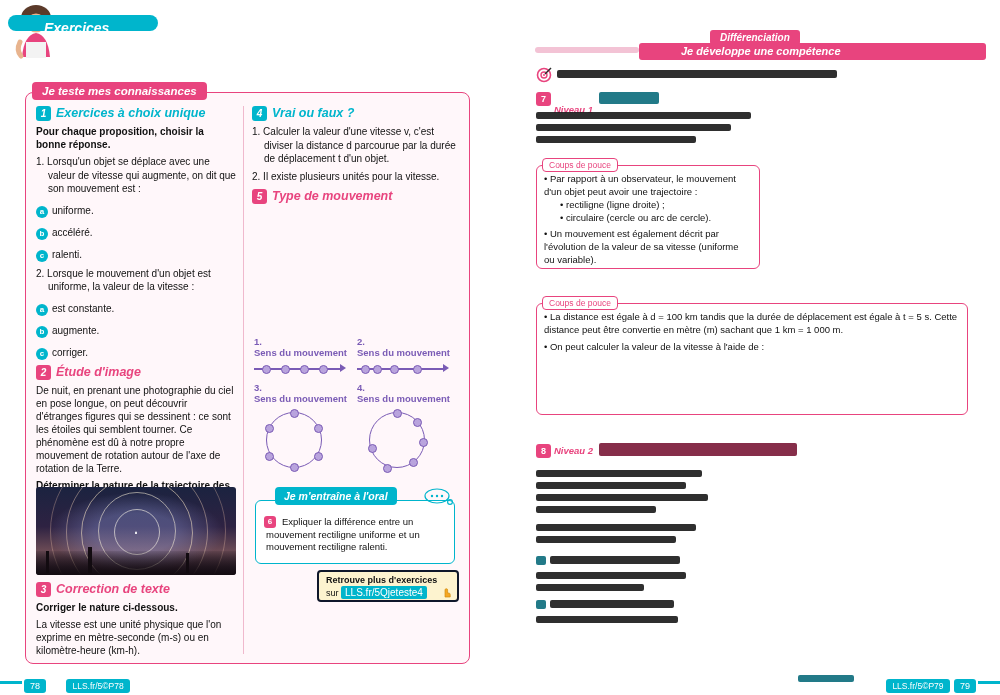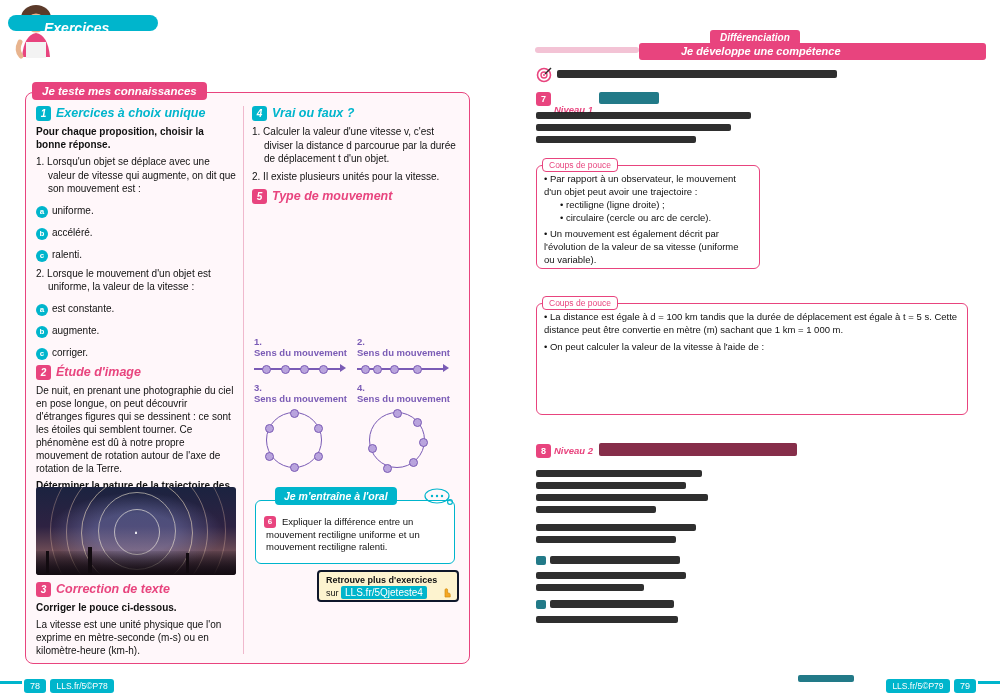--- a/index.html
+++ b/index.html
@@ -51,21 +51,21 @@
   .oral-badge{position:absolute;left:264px;top:516px;width:12px;height:12px;background:#e8447e;color:#fff;font-size:8px;font-weight:bold;border-radius:3px;text-align:center;line-height:12px;}
 
   .retrouve{position:absolute;left:317px;top:570px;width:138px;height:28px;background:#fdf3cf;border:2px solid #0f172a;border-radius:4px;}
   .retrouve .t1{position:absolute;left:7px;top:3px;font-size:9px;font-weight:bold;color:#111;}
   .retrouve .t2{position:absolute;left:7px;top:14px;font-size:9px;color:#111;}
   .lls-chip{display:inline-block;background:#00b5cc;color:#fff;font-size:10px;padding:1px 4px;border-radius:2px;}
 
   
   .foot{position:absolute;bottom:6px;height:14px;}
   .foot .pg{display:inline-block;background:#00b5cc;color:#fff;font-size:9px;padding:2px 6px;border-radius:3px;}
-  .foot .ref{display:inline-block;background:#00b5cc;color:#fff;font-size:8.5px;padding:2px 6px;border-radius:3px;margin-left:0;}
+  .foot .ref{display:inline-block;background:#00b5cc;color:#fff;font-size:8.5px;padding:2px 6px;border-radius:3px;margin-left:16px;}
   .footline{position:absolute;height:3px;background:#00b5cc;bottom:11px;}
 
   
   .diff-tab{position:absolute;left:710px;top:30px;background:#e8447e;color:#fff;font-size:10px;font-weight:bold;font-style:italic;padding:2px 10px;border-radius:3px;text-align:right;}
   .comp-bar{position:absolute;left:639px;top:43px;width:347px;height:17px;background:#e8447e;border-radius:3px;}
   .comp-bar .t{position:absolute;left:42px;top:2px;color:#fff;font-size:11px;font-weight:bold;font-style:italic;}
   .thin-rule{position:absolute;left:535px;top:47px;width:104px;height:6px;background:#f3c3d5;border-radius:3px;}
 
   .target-icon{position:absolute;left:536px;top:66px;width:17px;height:17px;}
   .blurline{position:absolute;background:#1d1d1d;border-radius:2px;opacity:.92;}
@@ -137,21 +137,21 @@
     <div style="position:absolute;left:0;bottom:0;width:100%;height:24px;background:linear-gradient(180deg,rgba(20,12,18,.1),#140c12);"></div>
     <div style="position:absolute;left:10px;bottom:2px;width:3px;height:22px;background:#120b10;"></div>
     <div style="position:absolute;left:52px;bottom:2px;width:4px;height:26px;background:#120b10;"></div>
     <div style="position:absolute;left:150px;bottom:2px;width:3px;height:20px;background:#120b10;"></div>
   </div>
 
   <div style="position:absolute;left:36px;top:582px;width:200px;">
     <div class="exhead pk">
       <span class="exnum pk">3</span><span>Correction de texte</span>
     </div>
-    <p class="q"><b>Corriger le pouce ci-dessous.</b></p>
+    <p class="q"><b>Corriger le nature ci-dessous.</b></p>
     <p class="q">La vitesse est une unité physique que l'on exprime en mètre-seconde (m-s) ou en kilomètre-heure (km-h).</p>
   </div>
 
   <div class="col-r">
     <div class="exhead">
       <span class="exnum">4</span><span>Vrai ou faux ?</span>
     </div>
     <div class="ol">
       <div class="li">1. Calculer la valeur d'une vitesse v, c'est diviser la distance d parcourue par la durée de déplacement t d'un objet.</div>
       <div class="li">2. Il existe plusieurs unités pour la vitesse.</div>

